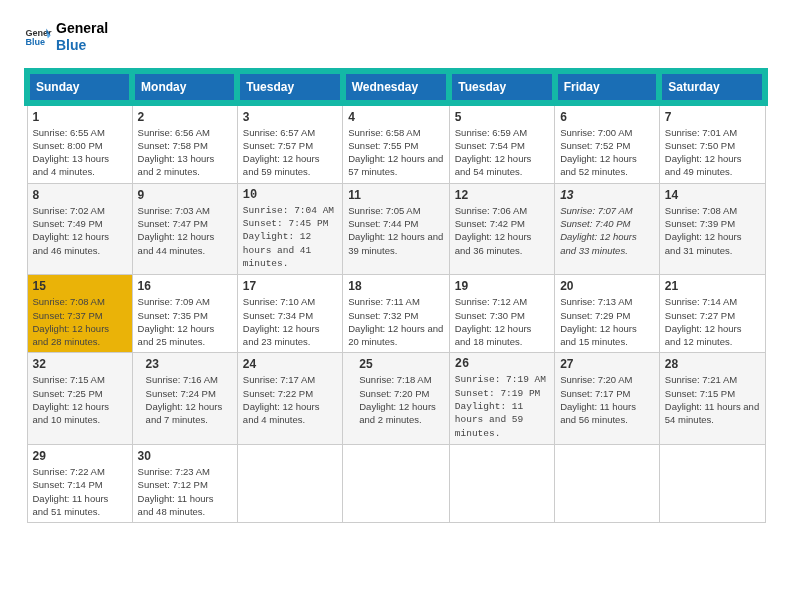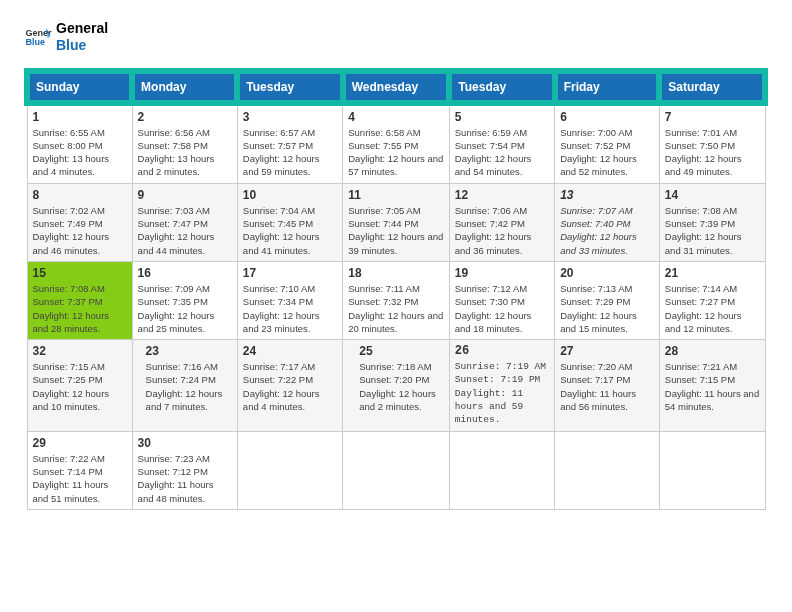--- a/index.html
+++ b/index.html
@@ -184,21 +184,21 @@
         </div>
         </td>
         <td style="background: rgb(245, 245, 245);">
           <span class="day-num">9</span>
         <div class="day-info">
           Sunrise: 7:03 AM<br>
           Sunset: 7:47 PM<br>
           Daylight: 12 hours and 44 minutes.
         </div>
         </td>
-        <td style="background: rgb(245, 245, 245);">
+        <td style="background: rgb(245, 245, 245); font-family: Liberation Mono, monospace;">
           <span class="day-num">10</span>
         <div class="day-info">
           Sunrise: 7:04 AM<br>
           Sunset: 7:45 PM<br>
           Daylight: 12 hours and 41 minutes.
         </div>
         </td>
         <td style="background: rgb(245, 245, 245);">
           <span class="day-num">11</span>
         <div class="day-info">
@@ -226,21 +226,21 @@
         <td style="background: rgb(245, 245, 245);">
           <span class="day-num">14</span>
         <div class="day-info">
           Sunrise: 7:08 AM<br>
           Sunset: 7:39 PM<br>
           Daylight: 12 hours and 31 minutes.
         </div>
         </td>
       </tr>
       <tr>
-        <td style="background: #84cc16;">
+        <td style="background: #eab308;">
           <span class="day-num">15</span>
         <div class="day-info">
           Sunrise: 7:08 AM<br>
           Sunset: 7:37 PM<br>
           Daylight: 12 hours and 28 minutes.
         </div>
         </td>
         <td style="background: rgb(255, 255, 255);">
           <span class="day-num">16</span>
         <div class="day-info">

